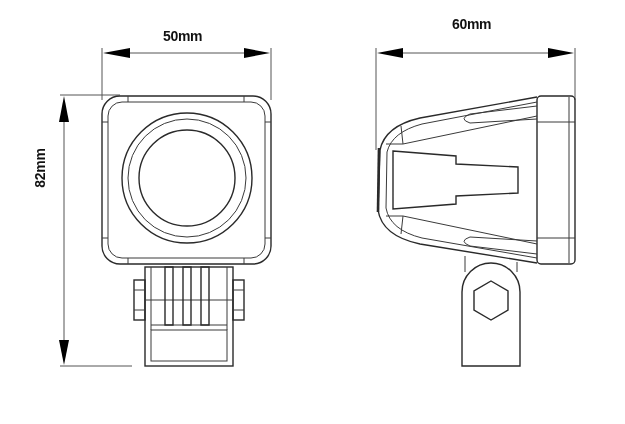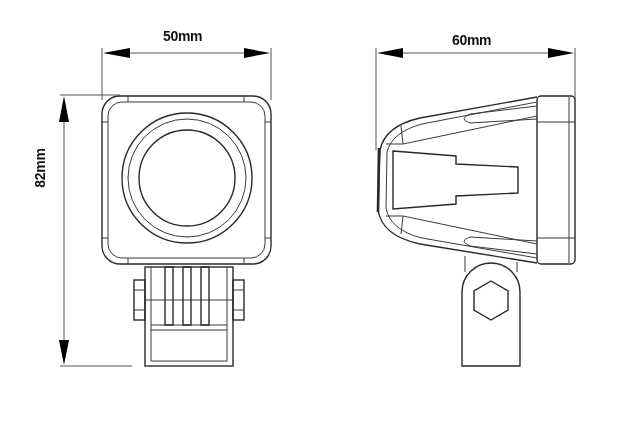--- a/index.html
+++ b/index.html
@@ -4,21 +4,21 @@
   <style>
     html, body { margin: 0; padding: 0; background: #ffffff; }
     body { width: 625px; height: 424px; overflow: hidden; position: relative; font-family: "Liberation Sans", sans-serif; }
     svg { position: absolute; left: 0; top: 0; }
     .ln { fill: none; stroke: #2a2a2a; stroke-width: 1.4; }
     .thin { fill: none; stroke: #3a3a3a; stroke-width: 1; }
     .dim { fill: none; stroke: #555; stroke-width: 1; }
     .arrow { fill: #000; stroke: none; }
     .label { position: absolute; font-weight: bold; font-size: 14px; color: #111; letter-spacing: -0.3px; }
     #lbl-width-front { left: 163px; top: 28px; }
-    #lbl-width-side { left: 452px; top: 32px; text-align: center; }
+    #lbl-width-side { left: 452px; top: 16px; text-align: center; }
     #lbl-height { left: 20px; top: 160px; transform: rotate(-90deg); transform-origin: center; }
   </style>
 </head>
 <body>
 
 <svg width="625" height="424" viewBox="0 0 625 424">
 
   <g>
 
     <g>

